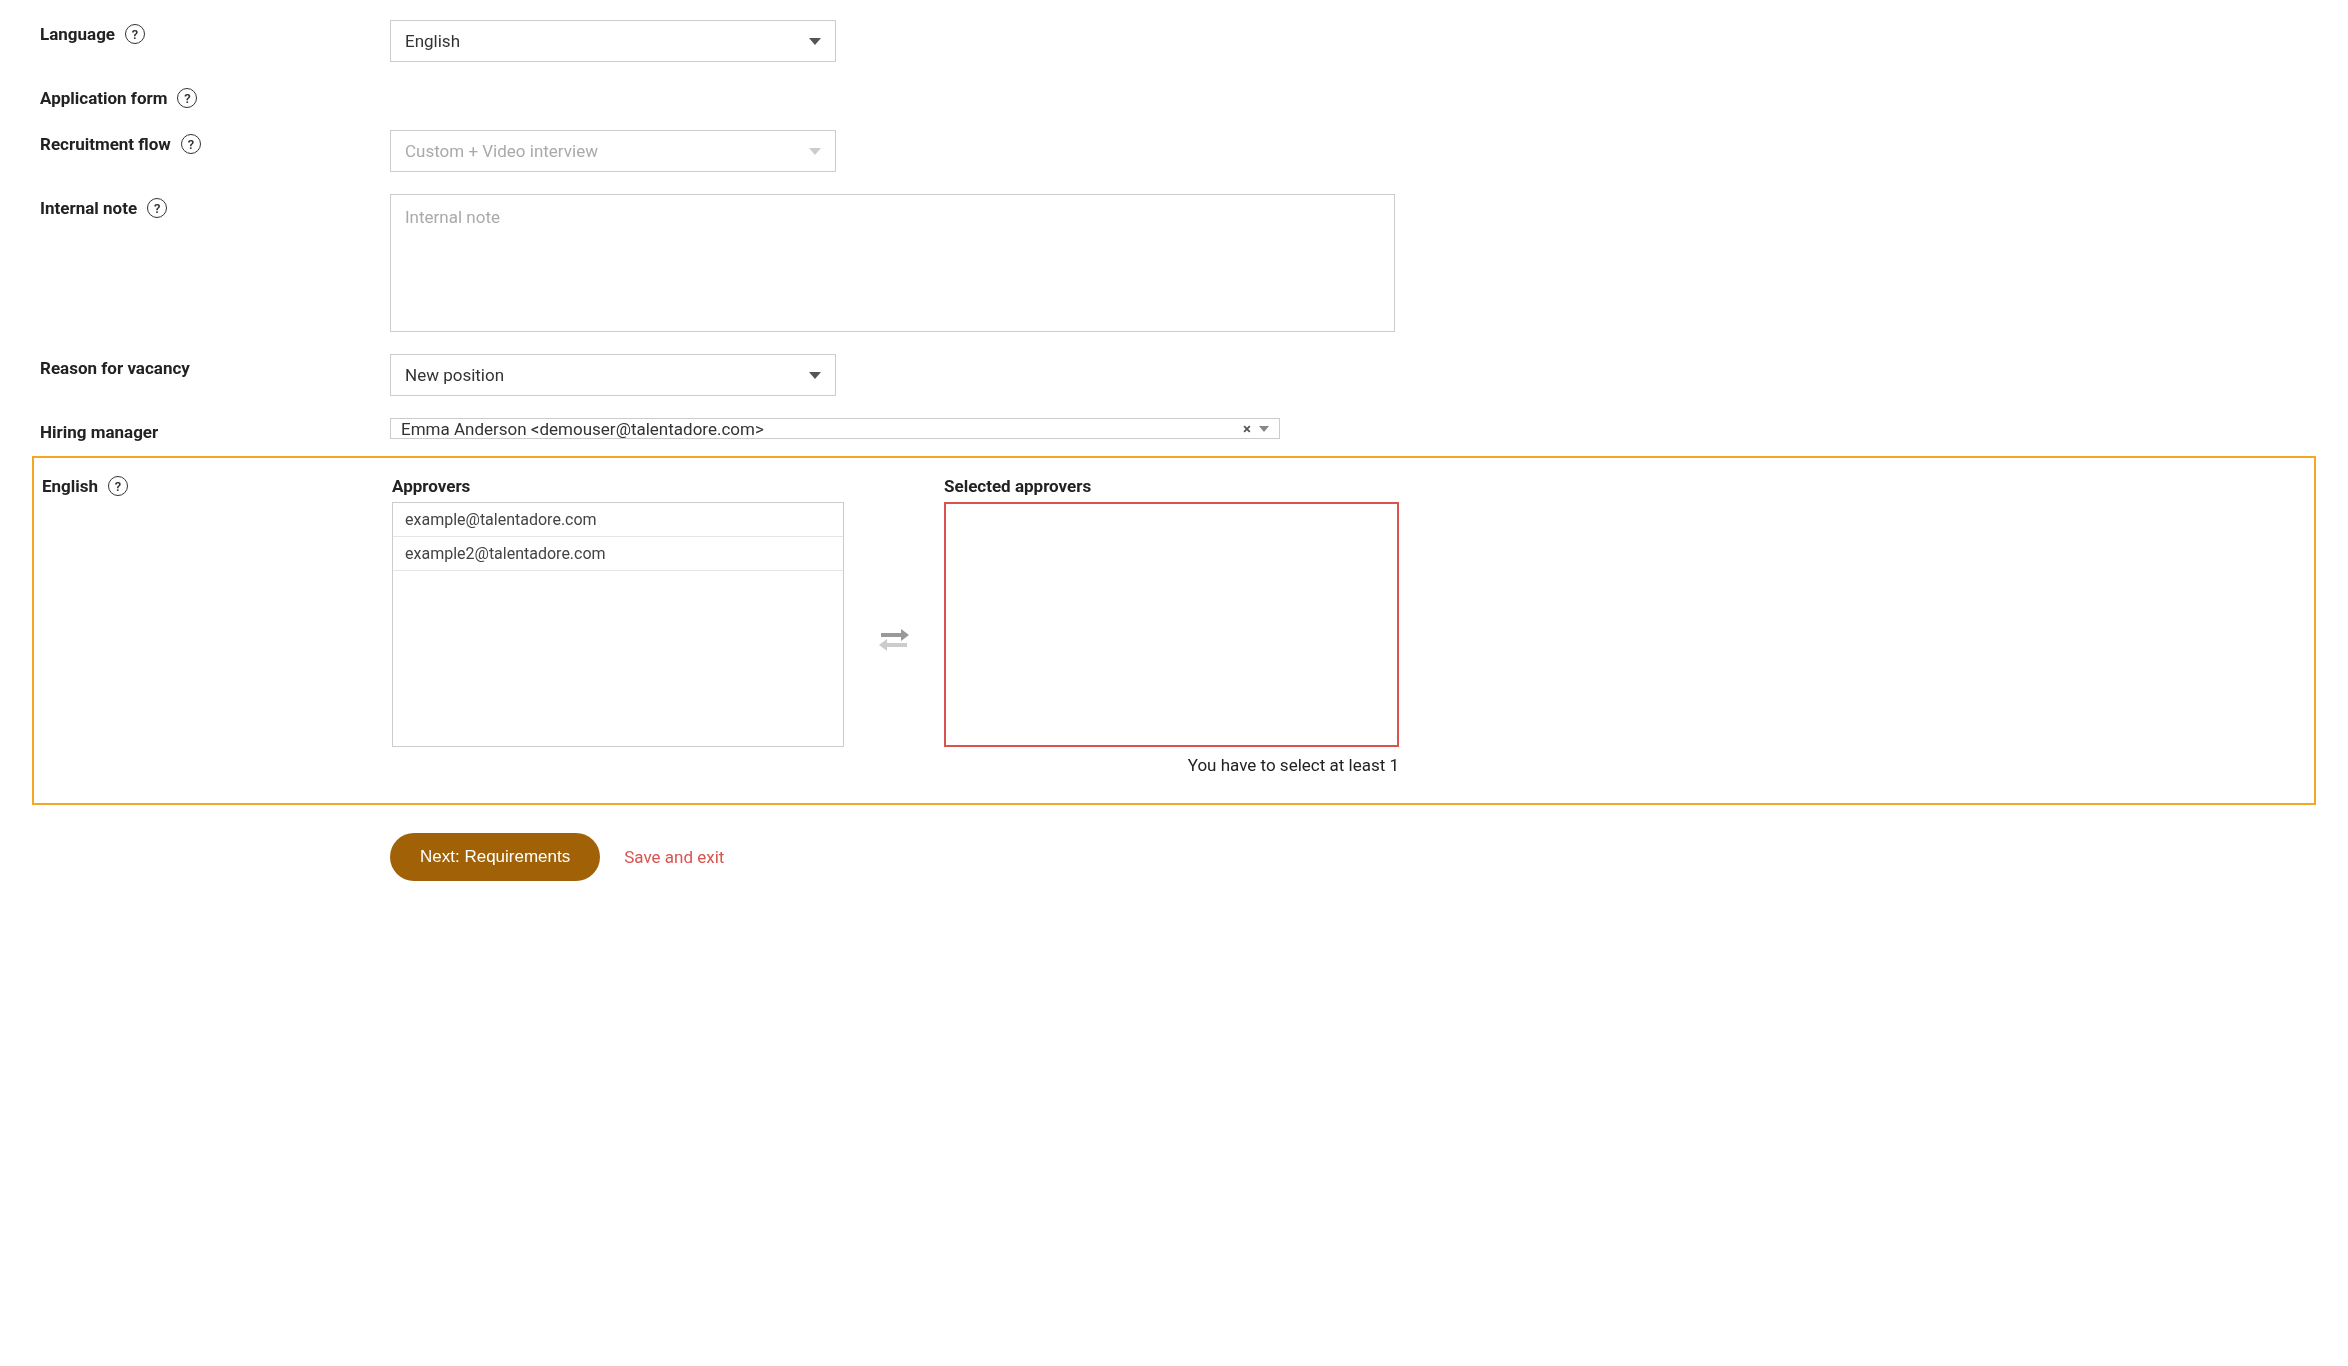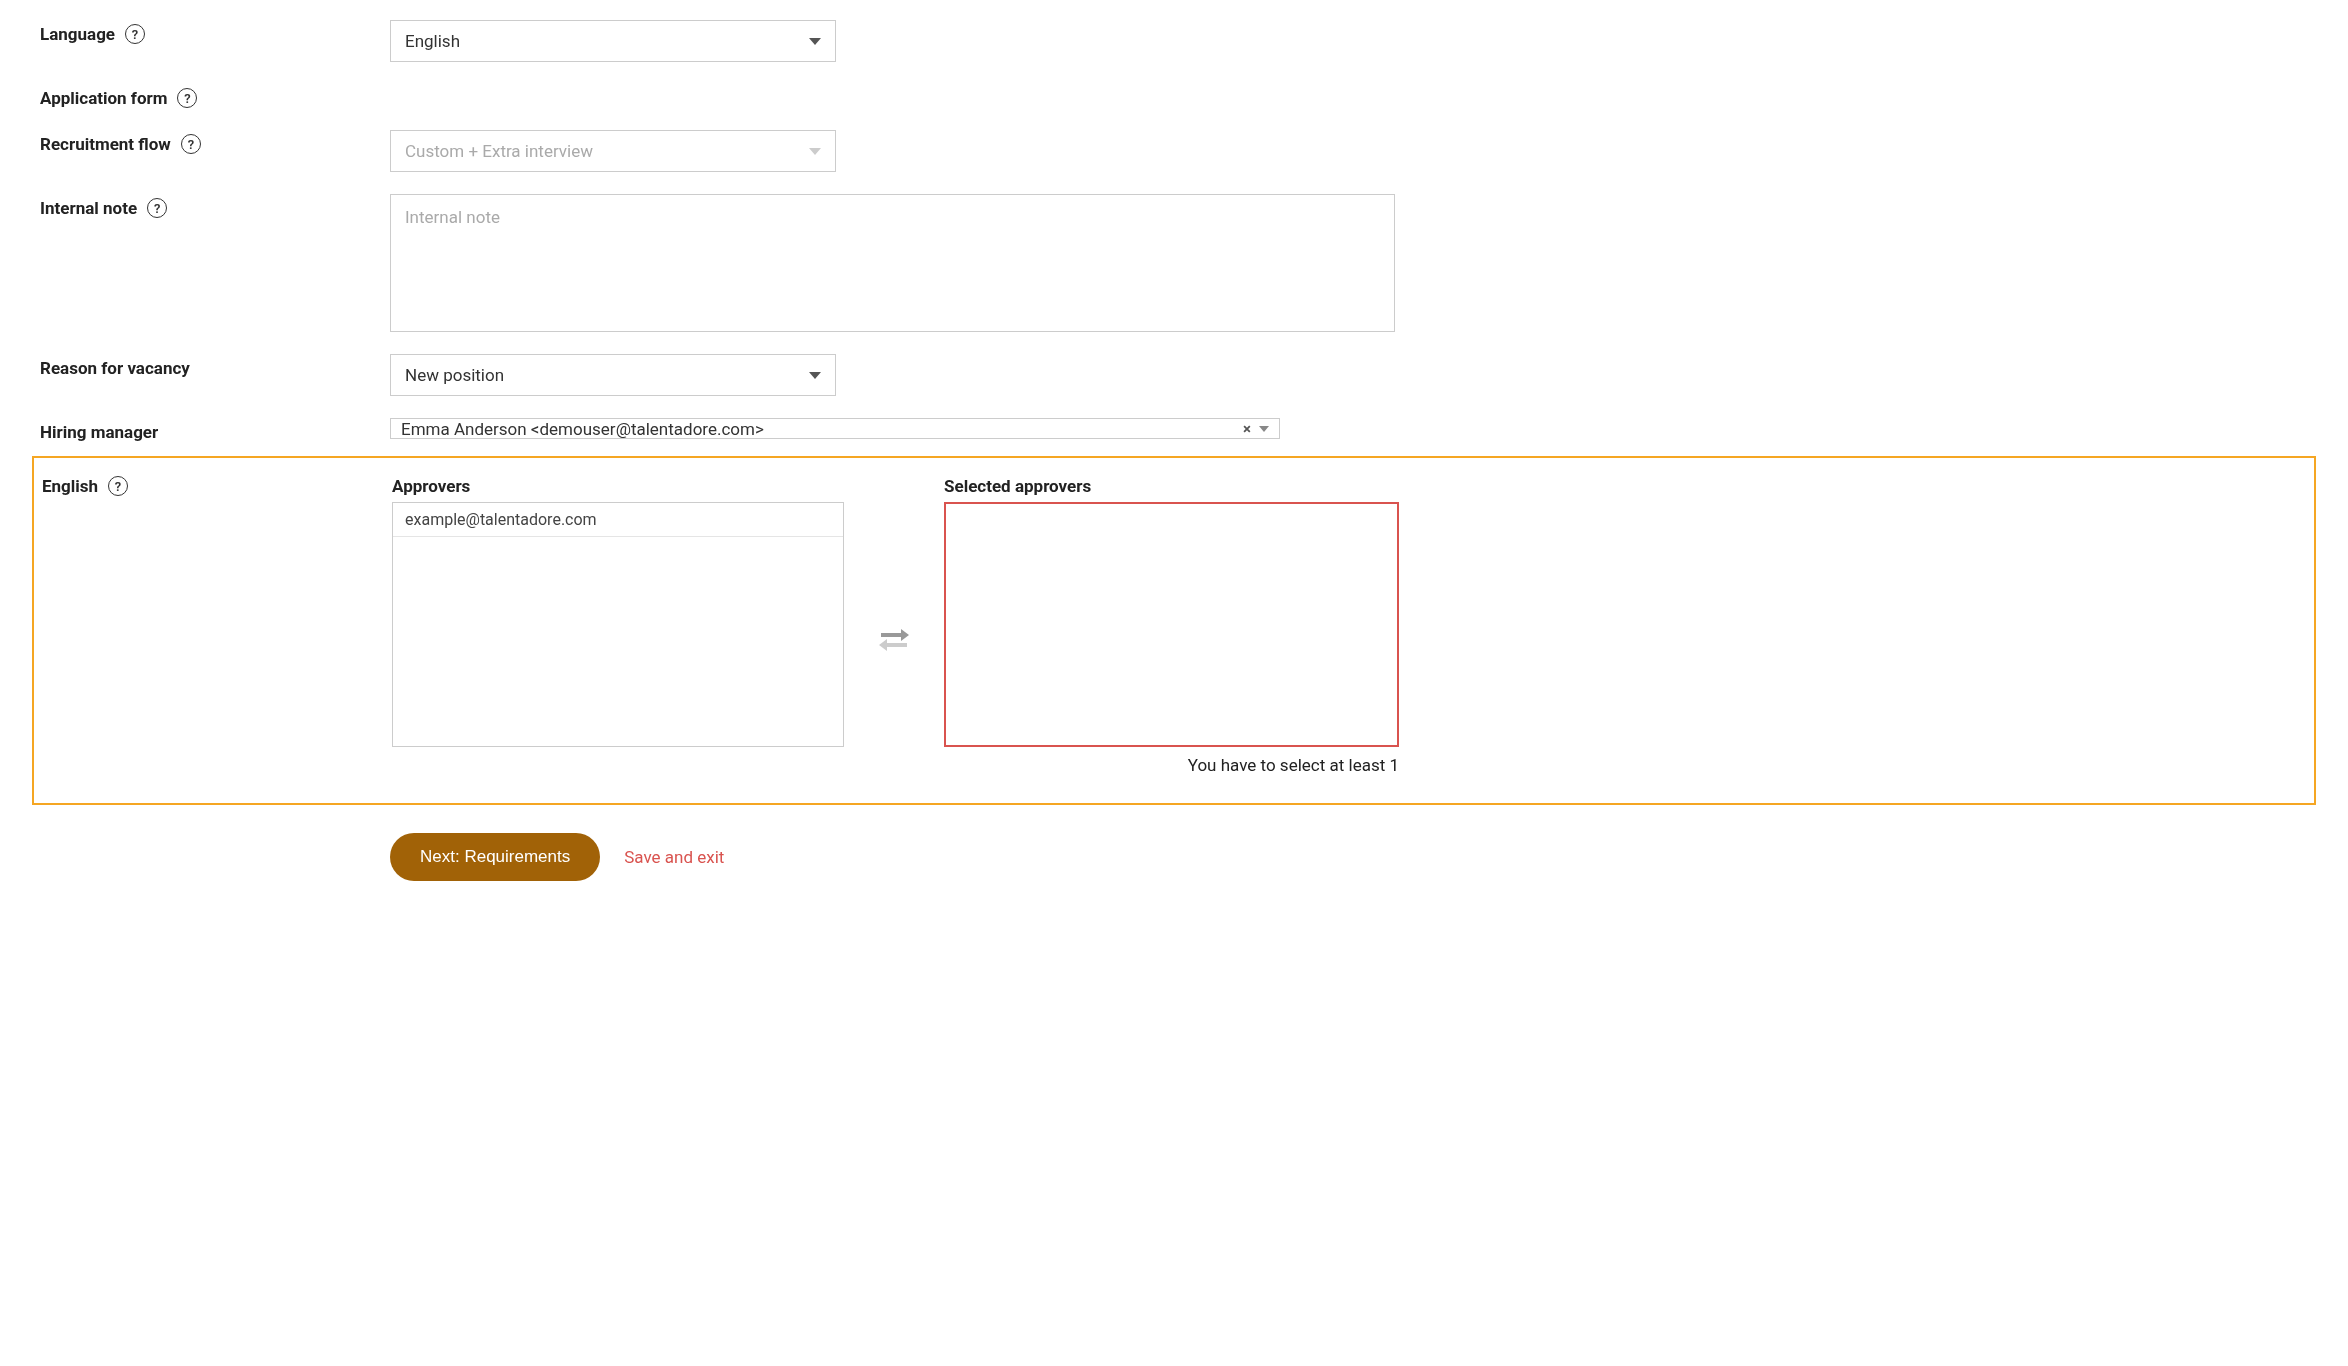--- a/index.html
+++ b/index.html
@@ -265,21 +265,21 @@
   </div>
 </div>
 
 <div class="form-row">
   <div class="form-label-col">
     <span>Recruitment flow</span>
     <span class="help-icon">?</span>
   </div>
   <div class="form-control-col">
     <div class="select-box disabled">
-      <span>Custom + Extra interview</span>
+      <span>Custom + Video interview</span>
       <span class="caret-down"></span>
     </div>
   </div>
 </div>
 
 <div class="form-row">
   <div class="form-label-col">
     <span>Internal note</span>
     <span class="help-icon">?</span>
   </div>
@@ -319,20 +319,21 @@
   <div class="approver-container">
     <div class="approver-label-col">
       <span>English</span>
       <span class="help-icon">?</span>
     </div>
     <div class="approvers-layout">
       <div class="approvers-col">
         <div class="approvers-col-header">Approvers</div>
         <div class="approvers-list" id="approvers-available">
             <div class="approvers-list-item">example@talentadore.com</div>
+            <div class="approvers-list-item">example2@talentadore.com</div>
           </div>
       </div>
       <div class="transfer-arrows">
         <span class="swap-icon">
           <svg width="30" height="26" viewBox="0 0 30 26">
             <path d="M2 8 L22 8 L22 4 L30 10 L22 16 L22 12 L2 12 Z" fill="#999"></path>
             <path d="M28 18 L8 18 L8 14 L0 20 L8 26 L8 22 L28 22 Z" fill="#ccc"></path>
           </svg>
         </span>
       </div>

